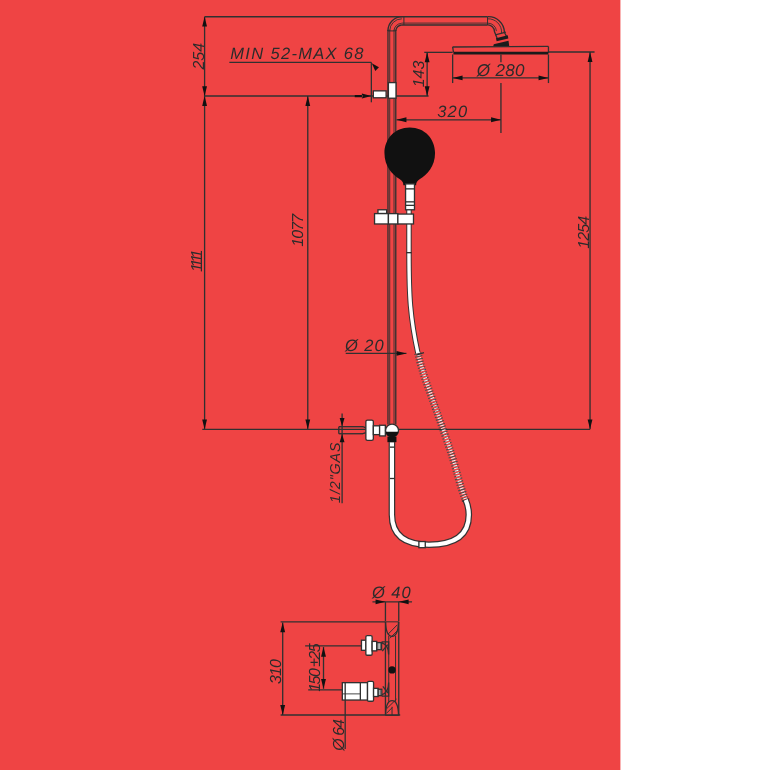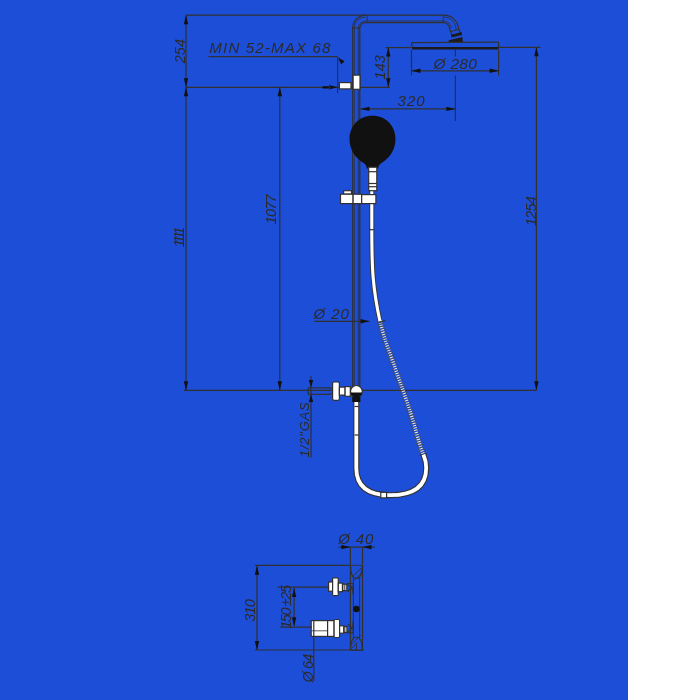--- a/index.html
+++ b/index.html
@@ -1,16 +1,16 @@
 <!DOCTYPE html>
 <html><head>
 <meta charset="utf-8">
 <style>
   html,body{margin:0;padding:0;background:#ffffff;}
-  .wrap{width:628px;height:700px;position:relative;background:#1d4ed8;}
+  .wrap{width:564px;height:700px;position:relative;background:#ef4444;}
   svg{position:absolute;top:0;left:0;}
   text{font-family:"Liberation Sans",sans-serif;fill:#2b2b2b;stroke:none;}
 </style>
 </head>
 <body>
 <div class="wrap">
 <svg width="700" height="700" viewBox="0 0 700 700">
 <g stroke="#303030" stroke-width="1.2" fill="none" stroke-linecap="butt">
 
 <g>

